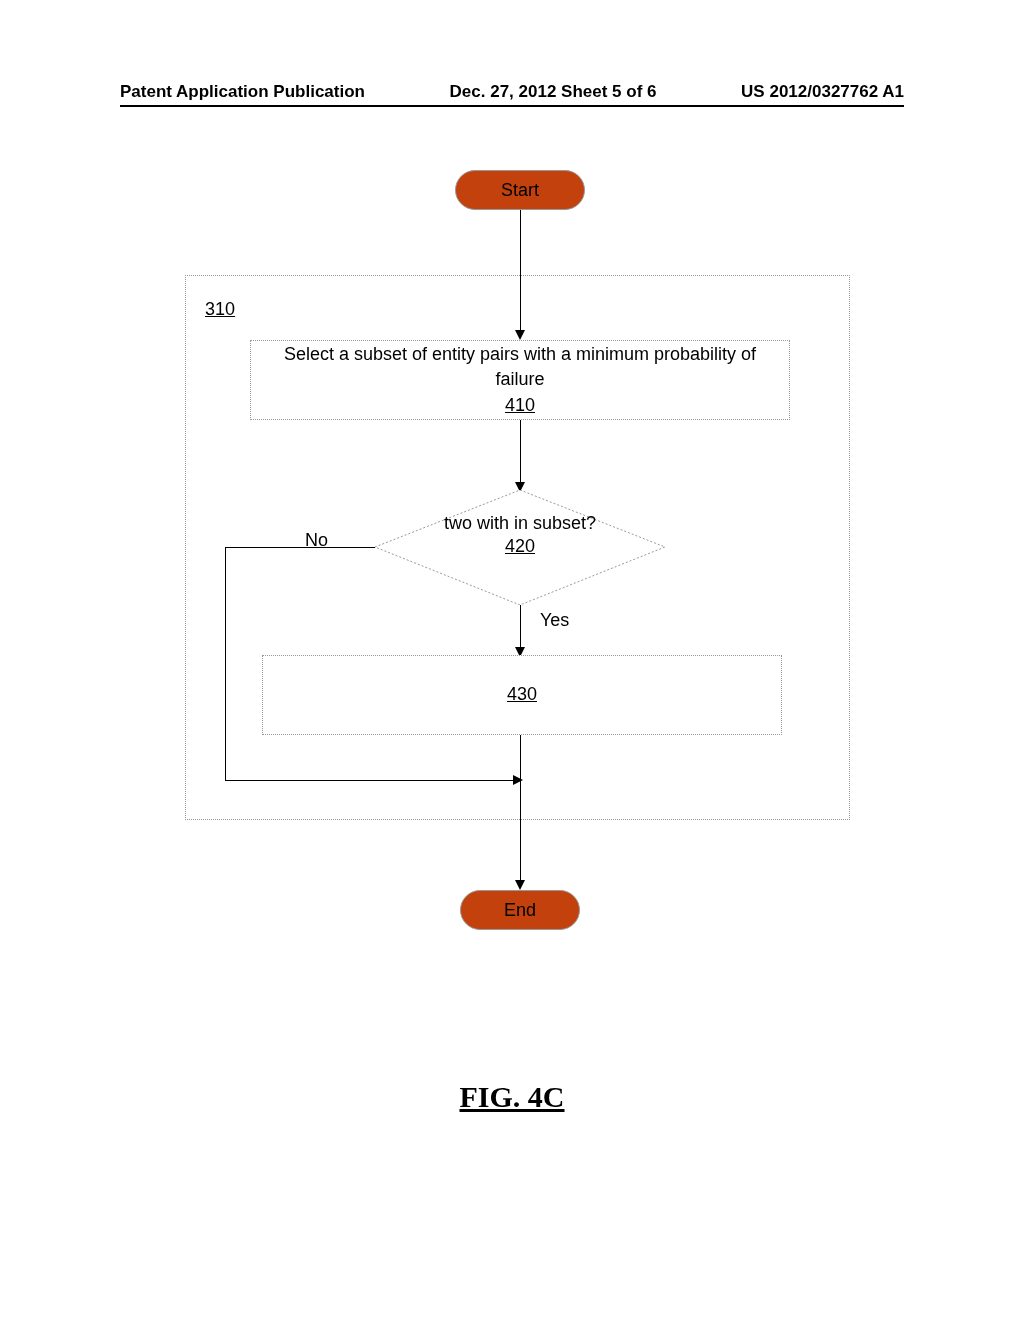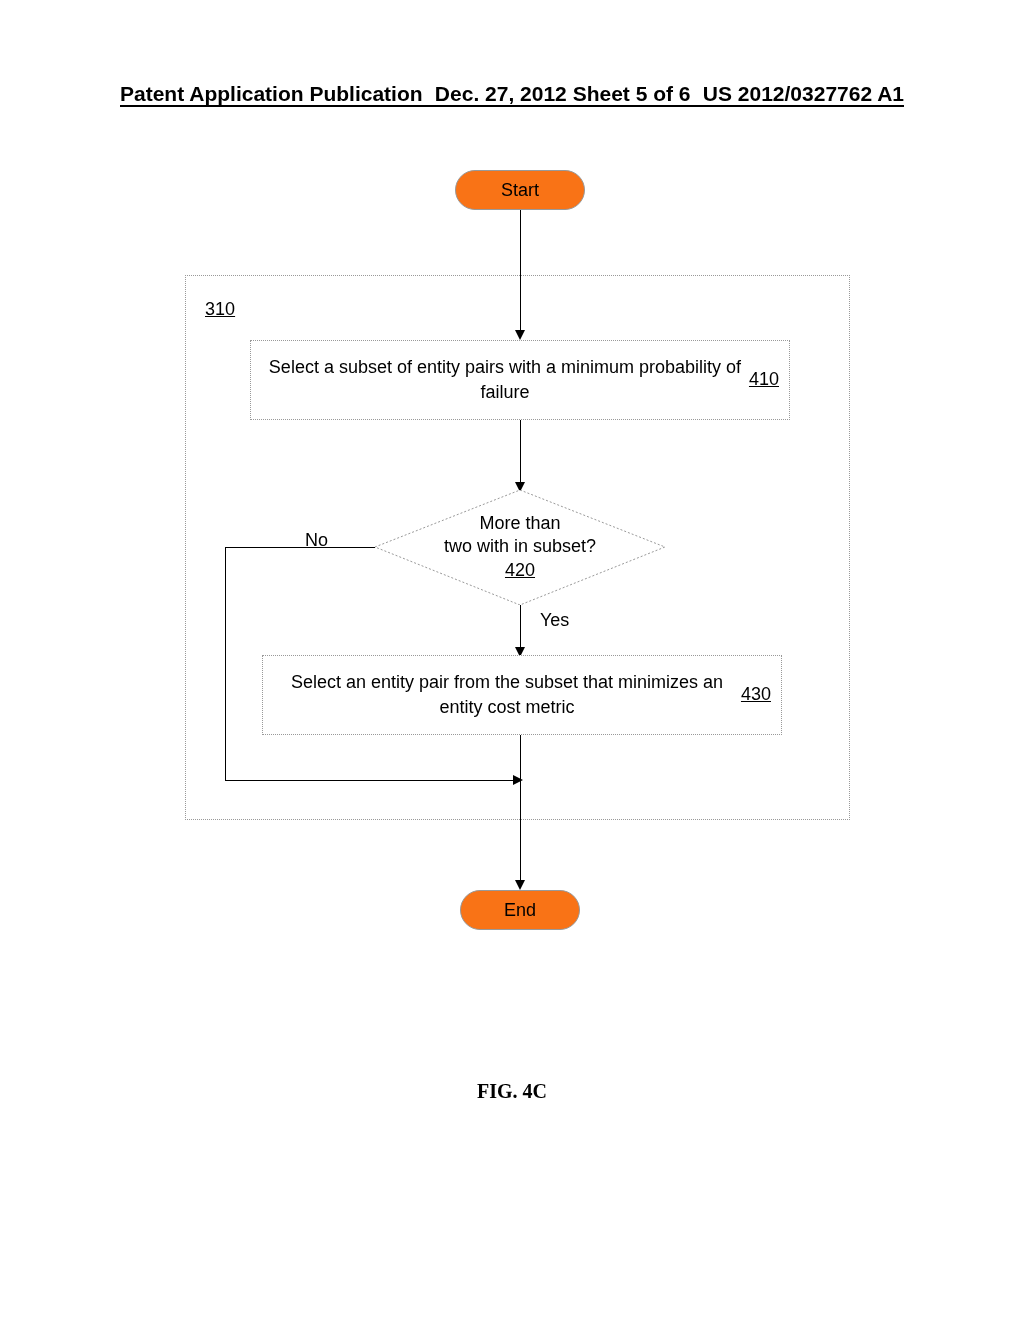--- a/index.html
+++ b/index.html
@@ -15,21 +15,21 @@
       position: relative;
     }
     .header {
       position: absolute;
       top: 82px;
       left: 0;
       width: 100%;
       display: flex;
       justify-content: space-between;
       padding: 0 120px;
-      font-size: 21px;
+      font-size: 17px;
       font-weight: bold;
     }
     .header-divider {
       position: absolute;
       top: 105px;
       left: 120px;
       right: 120px;
       height: 2px;
       background: #000;
     }
@@ -43,21 +43,21 @@
     .terminal {
       position: absolute;
       width: 130px;
       height: 40px;
       border: 1px solid #999;
       border-radius: 20px;
       display: flex;
       align-items: center;
       justify-content: center;
       font-size: 18px;
-      background: #f97316;
+      background: #c2410c;
     }
     .start-node {
       top: 0;
       left: 275px;
     }
     .end-node {
       top: 720px;
       left: 280px;
       width: 120px;
     }
@@ -73,21 +73,21 @@
       position: absolute;
       top: 129px;
       left: 25px;
       font-size: 18px;
       text-decoration: underline;
     }
     .process-box {
       position: absolute;
       border: 1px dotted #999;
       display: flex;
-      flex-direction: row;
+      flex-direction: column;
       align-items: center;
       justify-content: center;
       text-align: center;
       font-size: 18px;
       padding: 10px;
       background: white;
       line-height: 1.4;
     }
     .box-410 {
       top: 170px;
@@ -136,23 +136,24 @@
       top: 440px;
       left: 360px;
       font-size: 18px;
     }
     .figure-label {
       position: absolute;
       top: 1080px;
       left: 0;
       width: 100%;
       text-align: center;
-      font-size: 20px;
+      font-size: 30px;
       font-weight: bold;
       font-family: 'Times New Roman', serif;
+      text-decoration: underline;
     }
     .arrow-line {
       position: absolute;
       background: #000;
     }
     .arrowhead {
       position: absolute;
       width: 0;
       height: 0;
     }
@@ -192,39 +193,37 @@
   </div>
 
   <div class="arrow-line" style="top:250px; left:340px; width:1px; height:62px;"></div>
   <div class="arrowhead arrowhead-down" style="top:312px; left:335px;"></div>
 
   <div class="diamond-wrapper">
     <svg class="diamond-svg" width="290" height="115">
       <polygon points="145,0 290,57 145,115 0,57" fill="white" stroke="#999" stroke-width="1" stroke-dasharray="2,2"></polygon>
     </svg>
     <div class="diamond-text">
-      <div>More than</div>
       <div>two with in subset?</div>
       <div class="ref-num">420</div>
     </div>
   </div>
 
   <div class="label-no">No</div>
   <div class="label-yes">Yes</div>
 
   <div class="arrow-line" style="top:435px; left:340px; width:1px; height:42px;"></div>
   <div class="arrowhead arrowhead-down" style="top:477px; left:335px;"></div>
 
   <div class="arrow-line" style="top:377px; left:45px; width:150px; height:1px;"></div>
   <div class="arrow-line" style="top:377px; left:45px; width:1px; height:233px;"></div>
   <div class="arrow-line" style="top:610px; left:45px; width:295px; height:1px;"></div>
   <div class="arrowhead" style="top:605px; left:333px; border-top:5px solid transparent; border-bottom:5px solid transparent; border-left:10px solid #000;"></div>
 
   <div class="process-box box-430">
-    <div>Select an entity pair from the subset that minimizes an entity cost metric</div>
     <div class="ref-num">430</div>
   </div>
 
   <div class="arrow-line" style="top:565px; left:340px; width:1px; height:145px;"></div>
   <div class="arrowhead arrowhead-down" style="top:710px; left:335px;"></div>
 
   <div class="terminal end-node">
     <span>End</span>
   </div>
 

